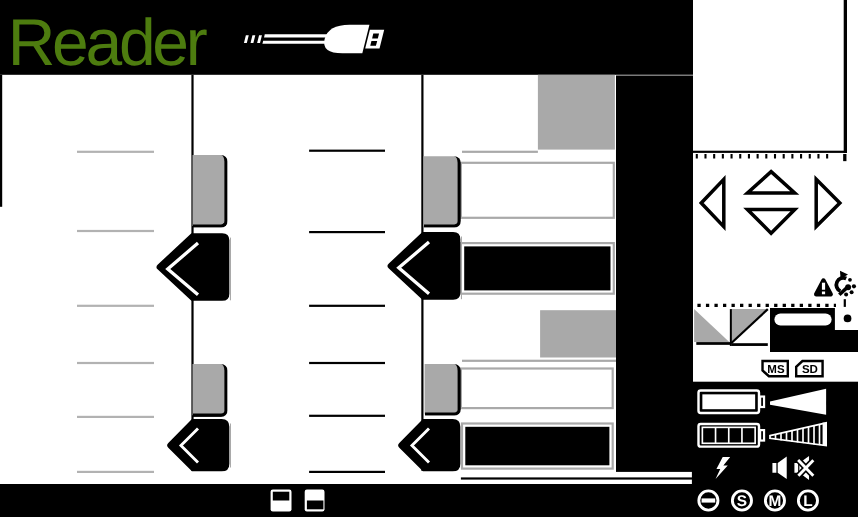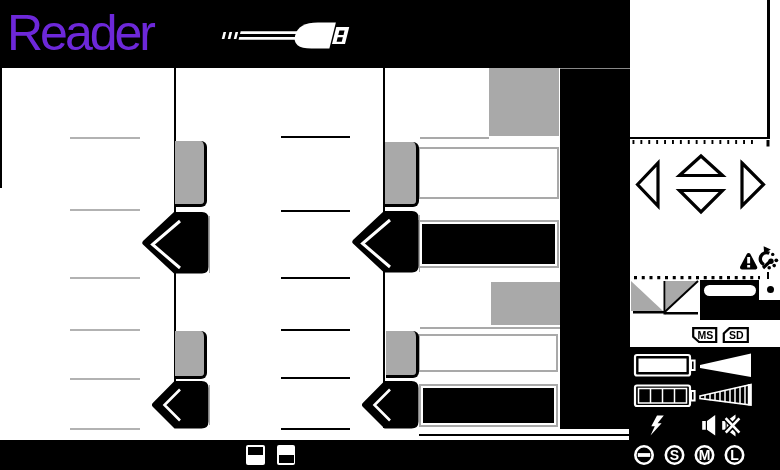--- a/index.html
+++ b/index.html
@@ -6,21 +6,21 @@
   body{width:780px;height:470px;position:relative;background:#fff;overflow:hidden;
        font-family:"Liberation Sans", sans-serif;}
   .abs{position:absolute;}
   .blk{background:#000;}
   .gry{background:#a9a9a9;}
 </style>
 </head>
 <body>
 
 <div class="abs blk" style="left:0;top:0;width:630px;height:68px;"></div>
-<div class="abs" style="left:7px;top:4px;color:#6d28d9;font-size:50px;letter-spacing:-3px;">Reader</div>
+<div class="abs" style="left:7px;top:4px;color:#4d7c0f;font-size:60px;letter-spacing:-3px;">Reader</div>
 
 <svg class="abs" style="left:215px;top:18px;" width="135" height="40" viewBox="0 0 135 40">
   <g transform="skewX(-14) translate(10,0)">
     <rect x="2" y="14" width="2.6" height="7" fill="#fff"></rect>
     <rect x="8" y="14" width="2.6" height="7" fill="#fff"></rect>
     <rect x="14" y="14" width="2.6" height="7" fill="#fff"></rect>
     <rect x="19" y="13.2" width="59" height="2.8" fill="#fff"></rect>
     <rect x="19" y="19" width="59" height="2.8" fill="#fff"></rect>
     <path d="M112,4.5 L94,4.5 Q74.5,4.5 74.5,17.5 Q74.5,30.5 94,30.5 L112,30.5 Z" fill="#fff"></path>
     <path d="M113.5,9 h13 v17 h-13 z" fill="#fff"></path>

